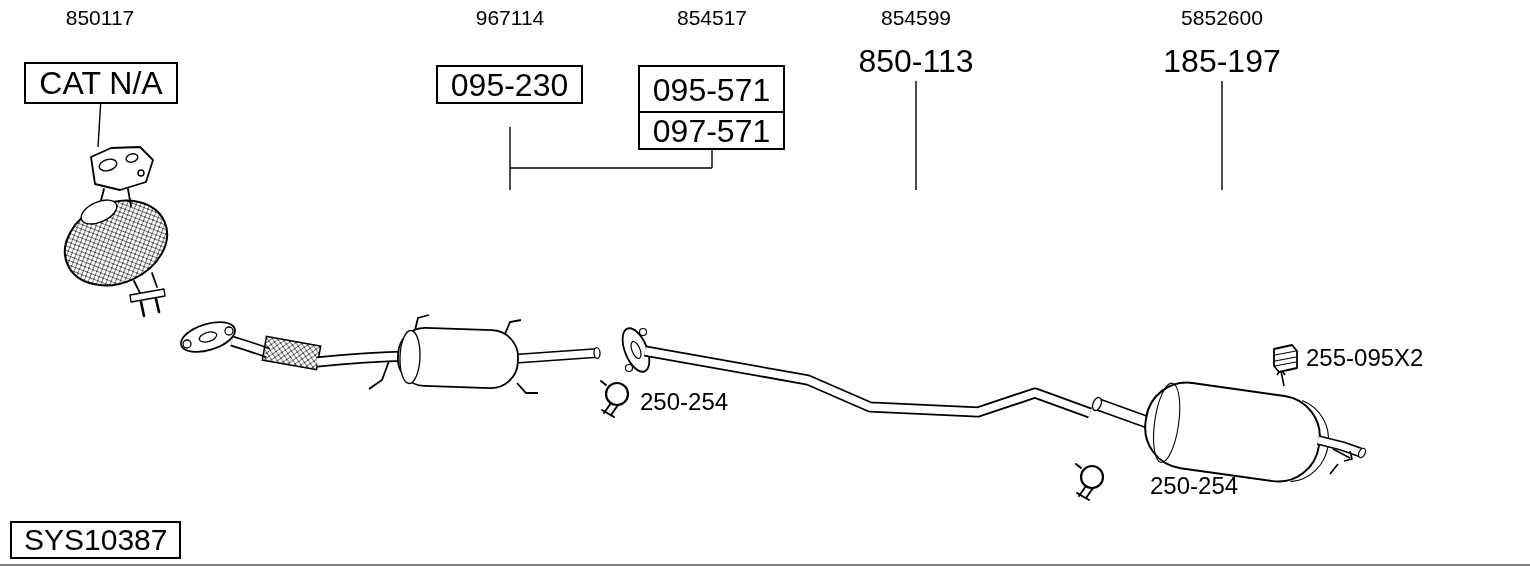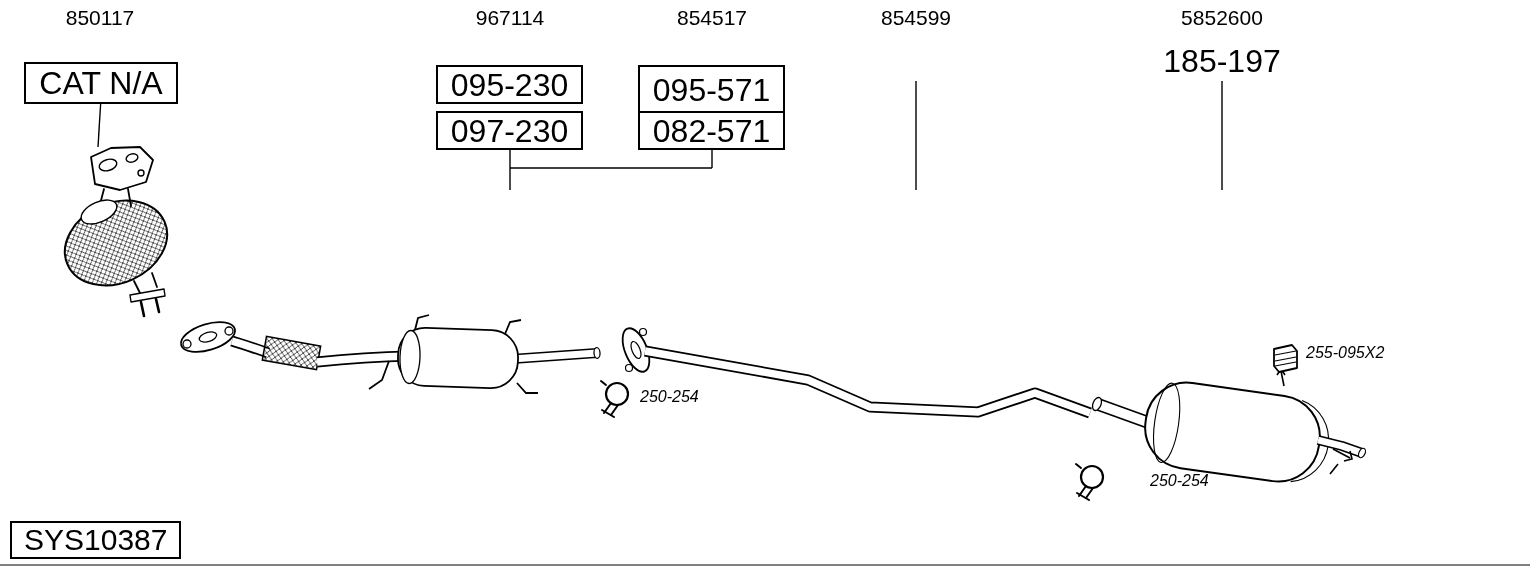--- a/index.html
+++ b/index.html
@@ -11,21 +11,21 @@
   }
   .art { position:absolute; left:0; top:0; width:1530px; height:566px; }
   .ref {
     position:absolute; font-size:21px; white-space:nowrap; text-align:center;
   }
   .part {
     position:absolute; display:flex; align-items:center; justify-content:center;
     font-size:32px; white-space:nowrap; line-height:1;
   }
   .part.boxed { border:2px solid #000; background:#fff;margin-top:24px; }
-  .callout { position:absolute; font-size:16px; white-space:nowrap;font-style:italic; }
+  .callout { position:absolute; font-size:24px; white-space:nowrap; }
   .sys {
     position:absolute; left:10px; top:521px; height:38px;
     display:flex; align-items:center; padding:0 12px;
     font-size:30px; border:2px solid #000; background:#fff; white-space:nowrap;
   }
 </style>
 </head>
 <body>
 
 <div class="canvas">
@@ -132,23 +132,23 @@
   </svg>
 
   <div class="ref" style="left:60px;top:6px;width:80px">850117</div>
   <div class="ref" style="left:470px;top:6px;width:80px">967114</div>
   <div class="ref" style="left:672px;top:6px;width:80px">854517</div>
   <div class="ref" style="left:876px;top:6px;width:80px">854599</div>
   <div class="ref" style="left:1176px;top:6px;width:92px">5852600</div>
 
   <div class="part boxed" style="left:24px;top:38px;width:154px;height:42px">CAT N/A</div>
   <div class="part boxed" style="left:436px;top:41px;width:147px;height:39px">095-230</div>
-  <div class="part boxed" style="left:436px;top:87px;width:147px;height:39px">097-230</div>
   <div class="part boxed" style="left:638px;top:41px;width:147px;height:50px">095-571</div>
-  <div class="part boxed" style="left:638px;top:87px;width:147px;height:39px">082-571</div>
+  <div class="part boxed" style="left:638px;top:87px;width:147px;height:39px">097-571</div>
+  <div class="part" style="left:841px;top:41px;width:150px;height:39px">850-113</div>
   <div class="part" style="left:1147px;top:41px;width:150px;height:39px">185-197</div>
 
   <div class="callout" style="left:640px;top:388px">250-254</div>
   <div class="callout" style="left:1306px;top:344px">255-095X2</div>
   <div class="callout" style="left:1150px;top:472px">250-254</div>
 
   <div class="sys">SYS10387</div>
 
 </div>
 

